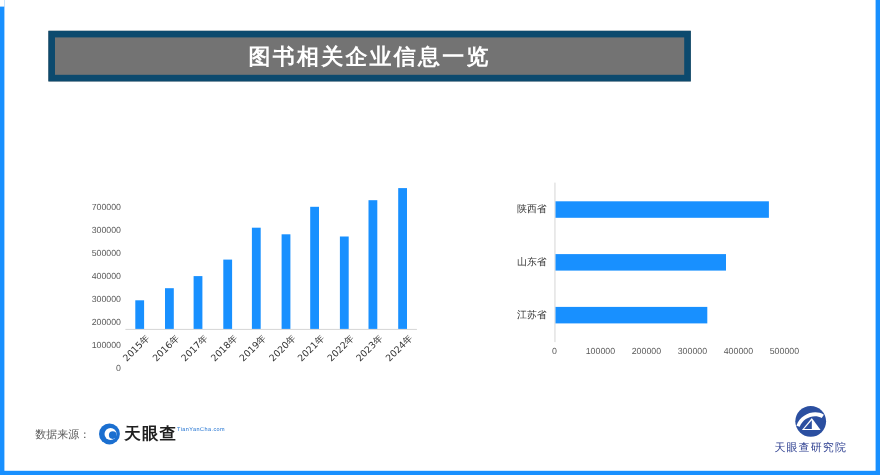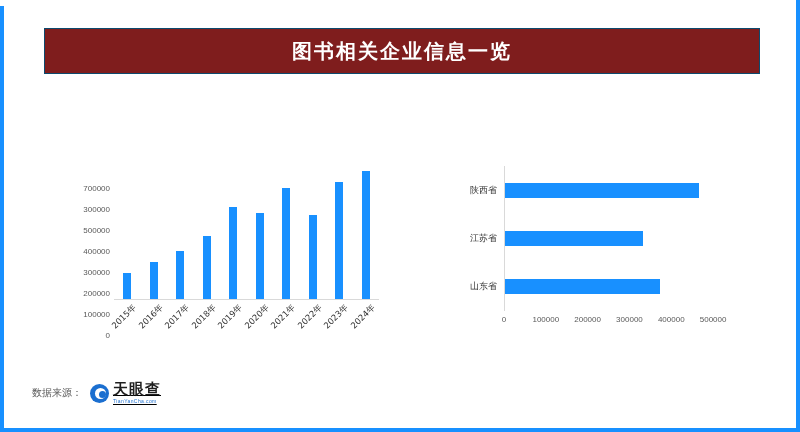--- a/index.html
+++ b/index.html
@@ -31,24 +31,24 @@
     width: 4px;
     height: 6px;
     background: #ffffff;
   }
 
   
   .banner {
     position: absolute;
     left: 40px;
     top: 28px;
-    width: 716px;
+    width: 584px;
     height: 46px;
-    background: #7f1d1d;
-    border: 1px solid #0c4a6e;
+    background: #737373;
+    border: 6px solid #0c4a6e;
     box-sizing: border-box;
     display: flex;
     align-items: center;
     justify-content: center;
   }
   .banner-title {
     color: #ffffff;
     font-size: 20px;
     font-weight: bold;
     letter-spacing: 2px;
@@ -250,23 +250,21 @@
     left: 9px;
     top: 7px;
     width: 7px;
     height: 7px;
     border-radius: 50%;
     background: #1b6fd0;
     z-index: 2;
   }
   .tyc-text {
     display: flex;
-    flex-direction: column;
     line-height: 1;
-    text-decoration: underline;
   }
   .tyc-cn {
     font-size: 15px;
     font-weight: bold;
     color: #1f1f1f;
     letter-spacing: 1px;
     font-family: "DejaVu Sans", "Liberation Sans", sans-serif;
   }
   .tyc-en {
     font-size: 5px;
@@ -388,26 +386,26 @@
   </div>
 
   <div class="chart-panel panel-right">
     <div class="hchart">
       <div class="hchart-plot">
           <div class="h-row">
             <span class="h-cat">陕西省</span>
             <div class="h-bar" style="width: 194.455px; background: rgb(24, 144, 255);"></div>
           </div>
           <div class="h-row">
+            <span class="h-cat">山东省</span>
+            <div class="h-bar" style="width: 154.727px; background: rgb(24, 144, 255);"></div>
+          </div>
+          <div class="h-row">
             <span class="h-cat">江苏省</span>
             <div class="h-bar" style="width: 138px; background: rgb(24, 144, 255);"></div>
-          </div>
-          <div class="h-row">
-            <span class="h-cat">山东省</span>
-            <div class="h-bar" style="width: 154.727px; background: rgb(24, 144, 255);"></div>
           </div>
         </div>
       <div class="h-xaxis">
           <span class="h-xtick" style="left: 0px;">0</span>
           <span class="h-xtick" style="left: 41.8182px;">100000</span>
           <span class="h-xtick" style="left: 83.6364px;">200000</span>
           <span class="h-xtick" style="left: 125.455px;">300000</span>
           <span class="h-xtick" style="left: 167.273px;">400000</span>
           <span class="h-xtick" style="left: 209.091px;">500000</span>
         </div>
@@ -418,14 +416,25 @@
     <span class="footer-src-label">数据来源：</span>
     <span class="tyc-logo">
       <span class="tyc-mark"></span>
       <span class="tyc-text">
         <span class="tyc-cn">天眼查</span>
         <span class="tyc-en">TianYanCha.com</span>
       </span>
     </span>
   </div>
 
+  <div class="footer-right">
+    <span class="inst-mark">
+      <svg width="40" height="30" viewBox="0 0 40 30">
+        <circle cx="20" cy="15" r="14" fill="#2b4fa0"></circle>
+        <path d="M7 19 C11 8, 24 4, 32 9 L30 12 C23 8, 13 12, 10 20 Z" fill="#ffffff"></path>
+        <path d="M12 23 L21 12 L29 23 Z" fill="#ffffff"></path>
+        <path d="M14 22 L21 14 L21 22 Z" fill="#2b4fa0"></path>
+      </svg>
+    </span>
+    <span class="inst-name">天眼查研究院</span>
+  </div>
 
 </div>
 
 </body></html>

